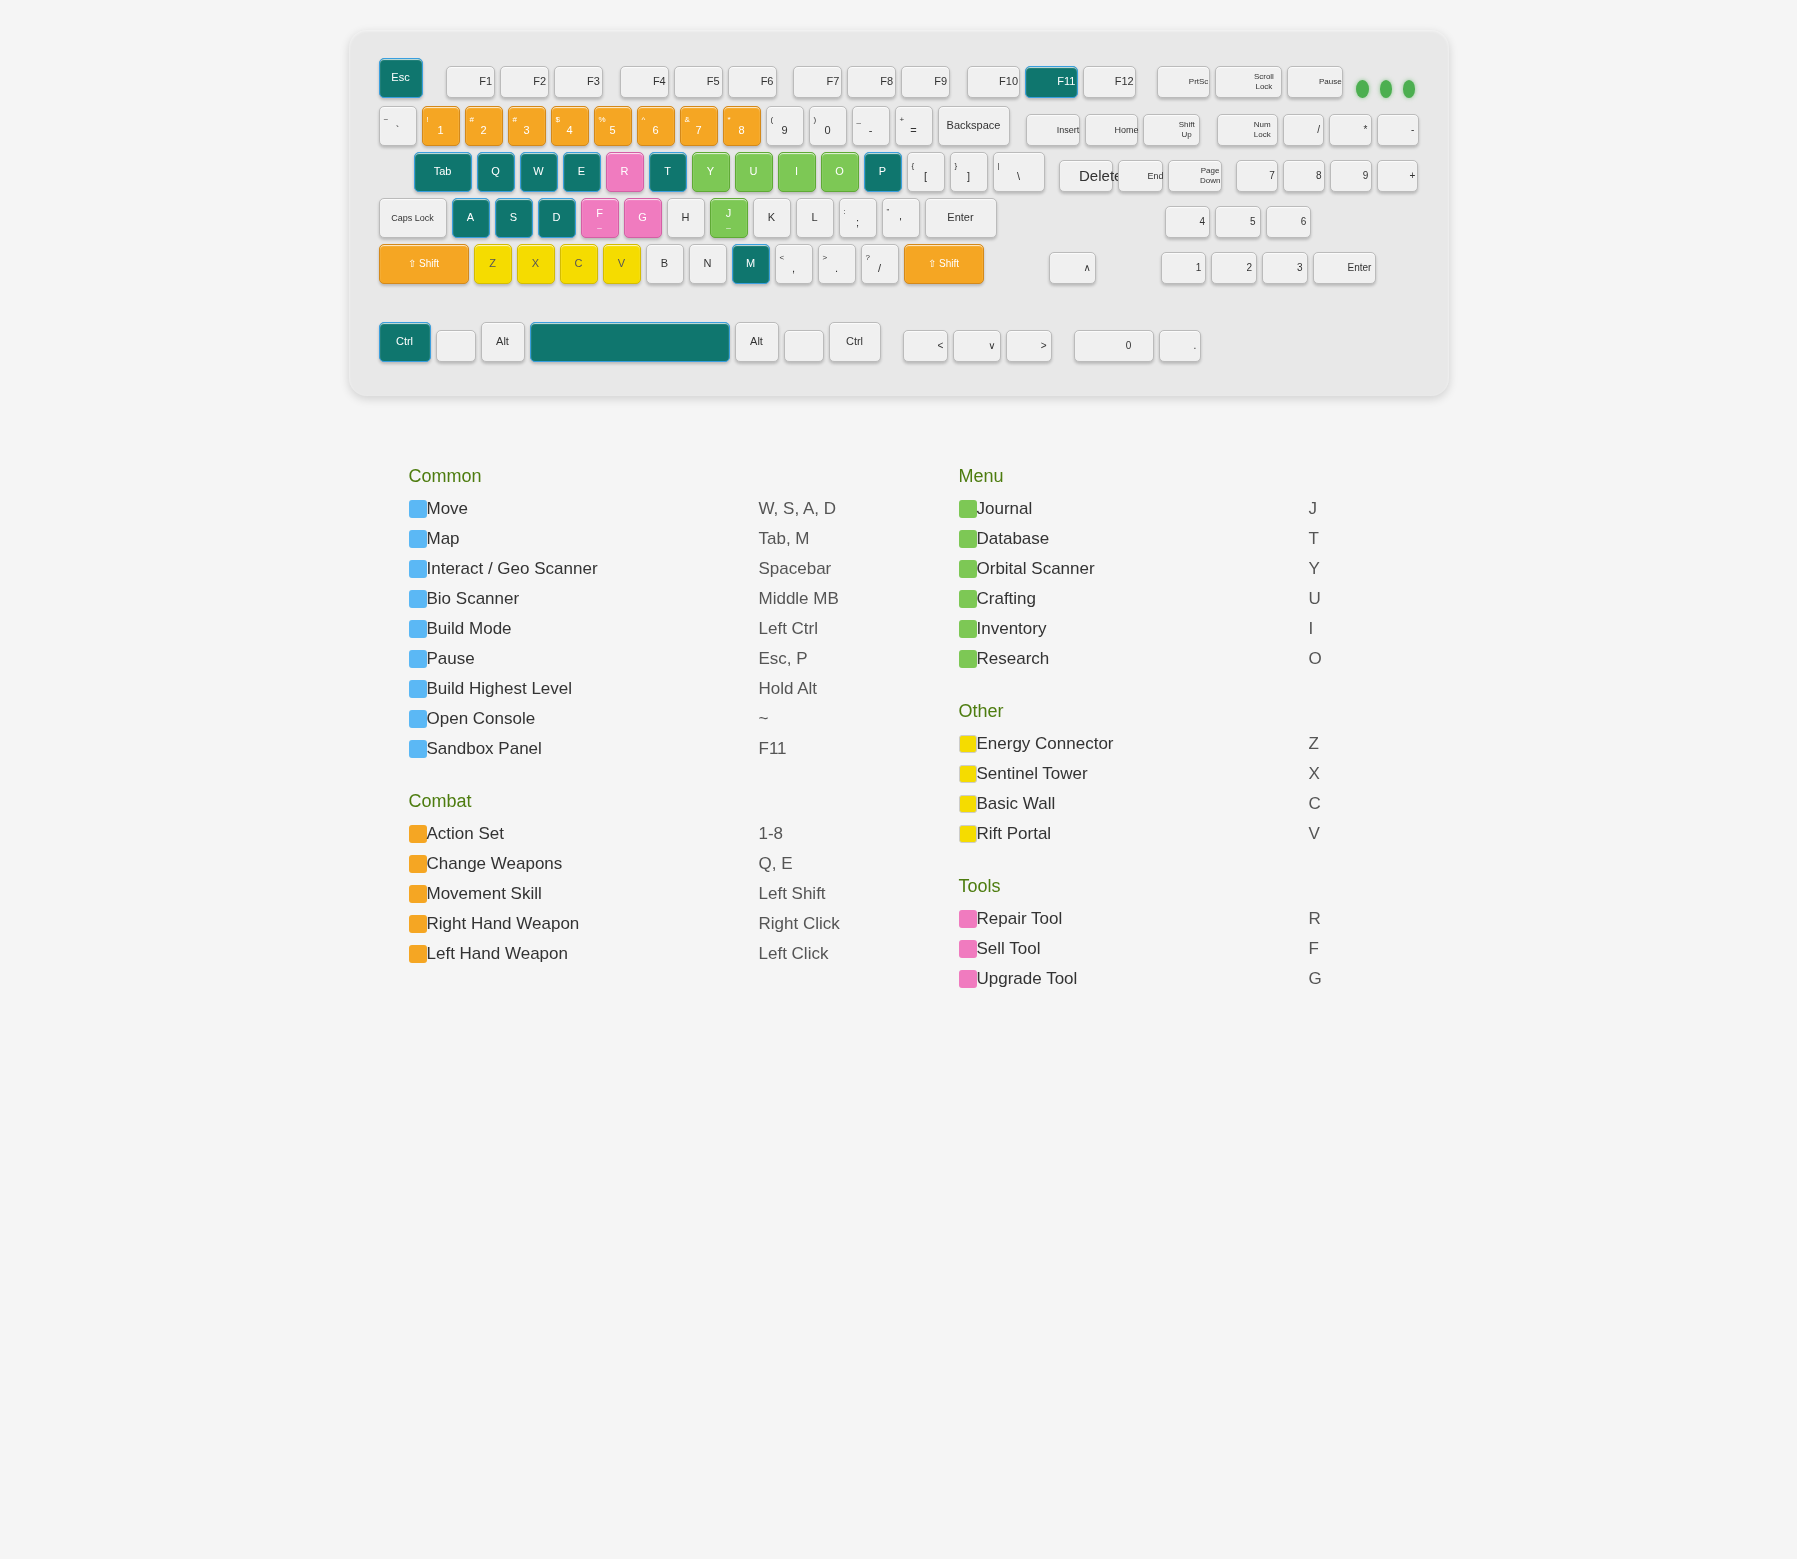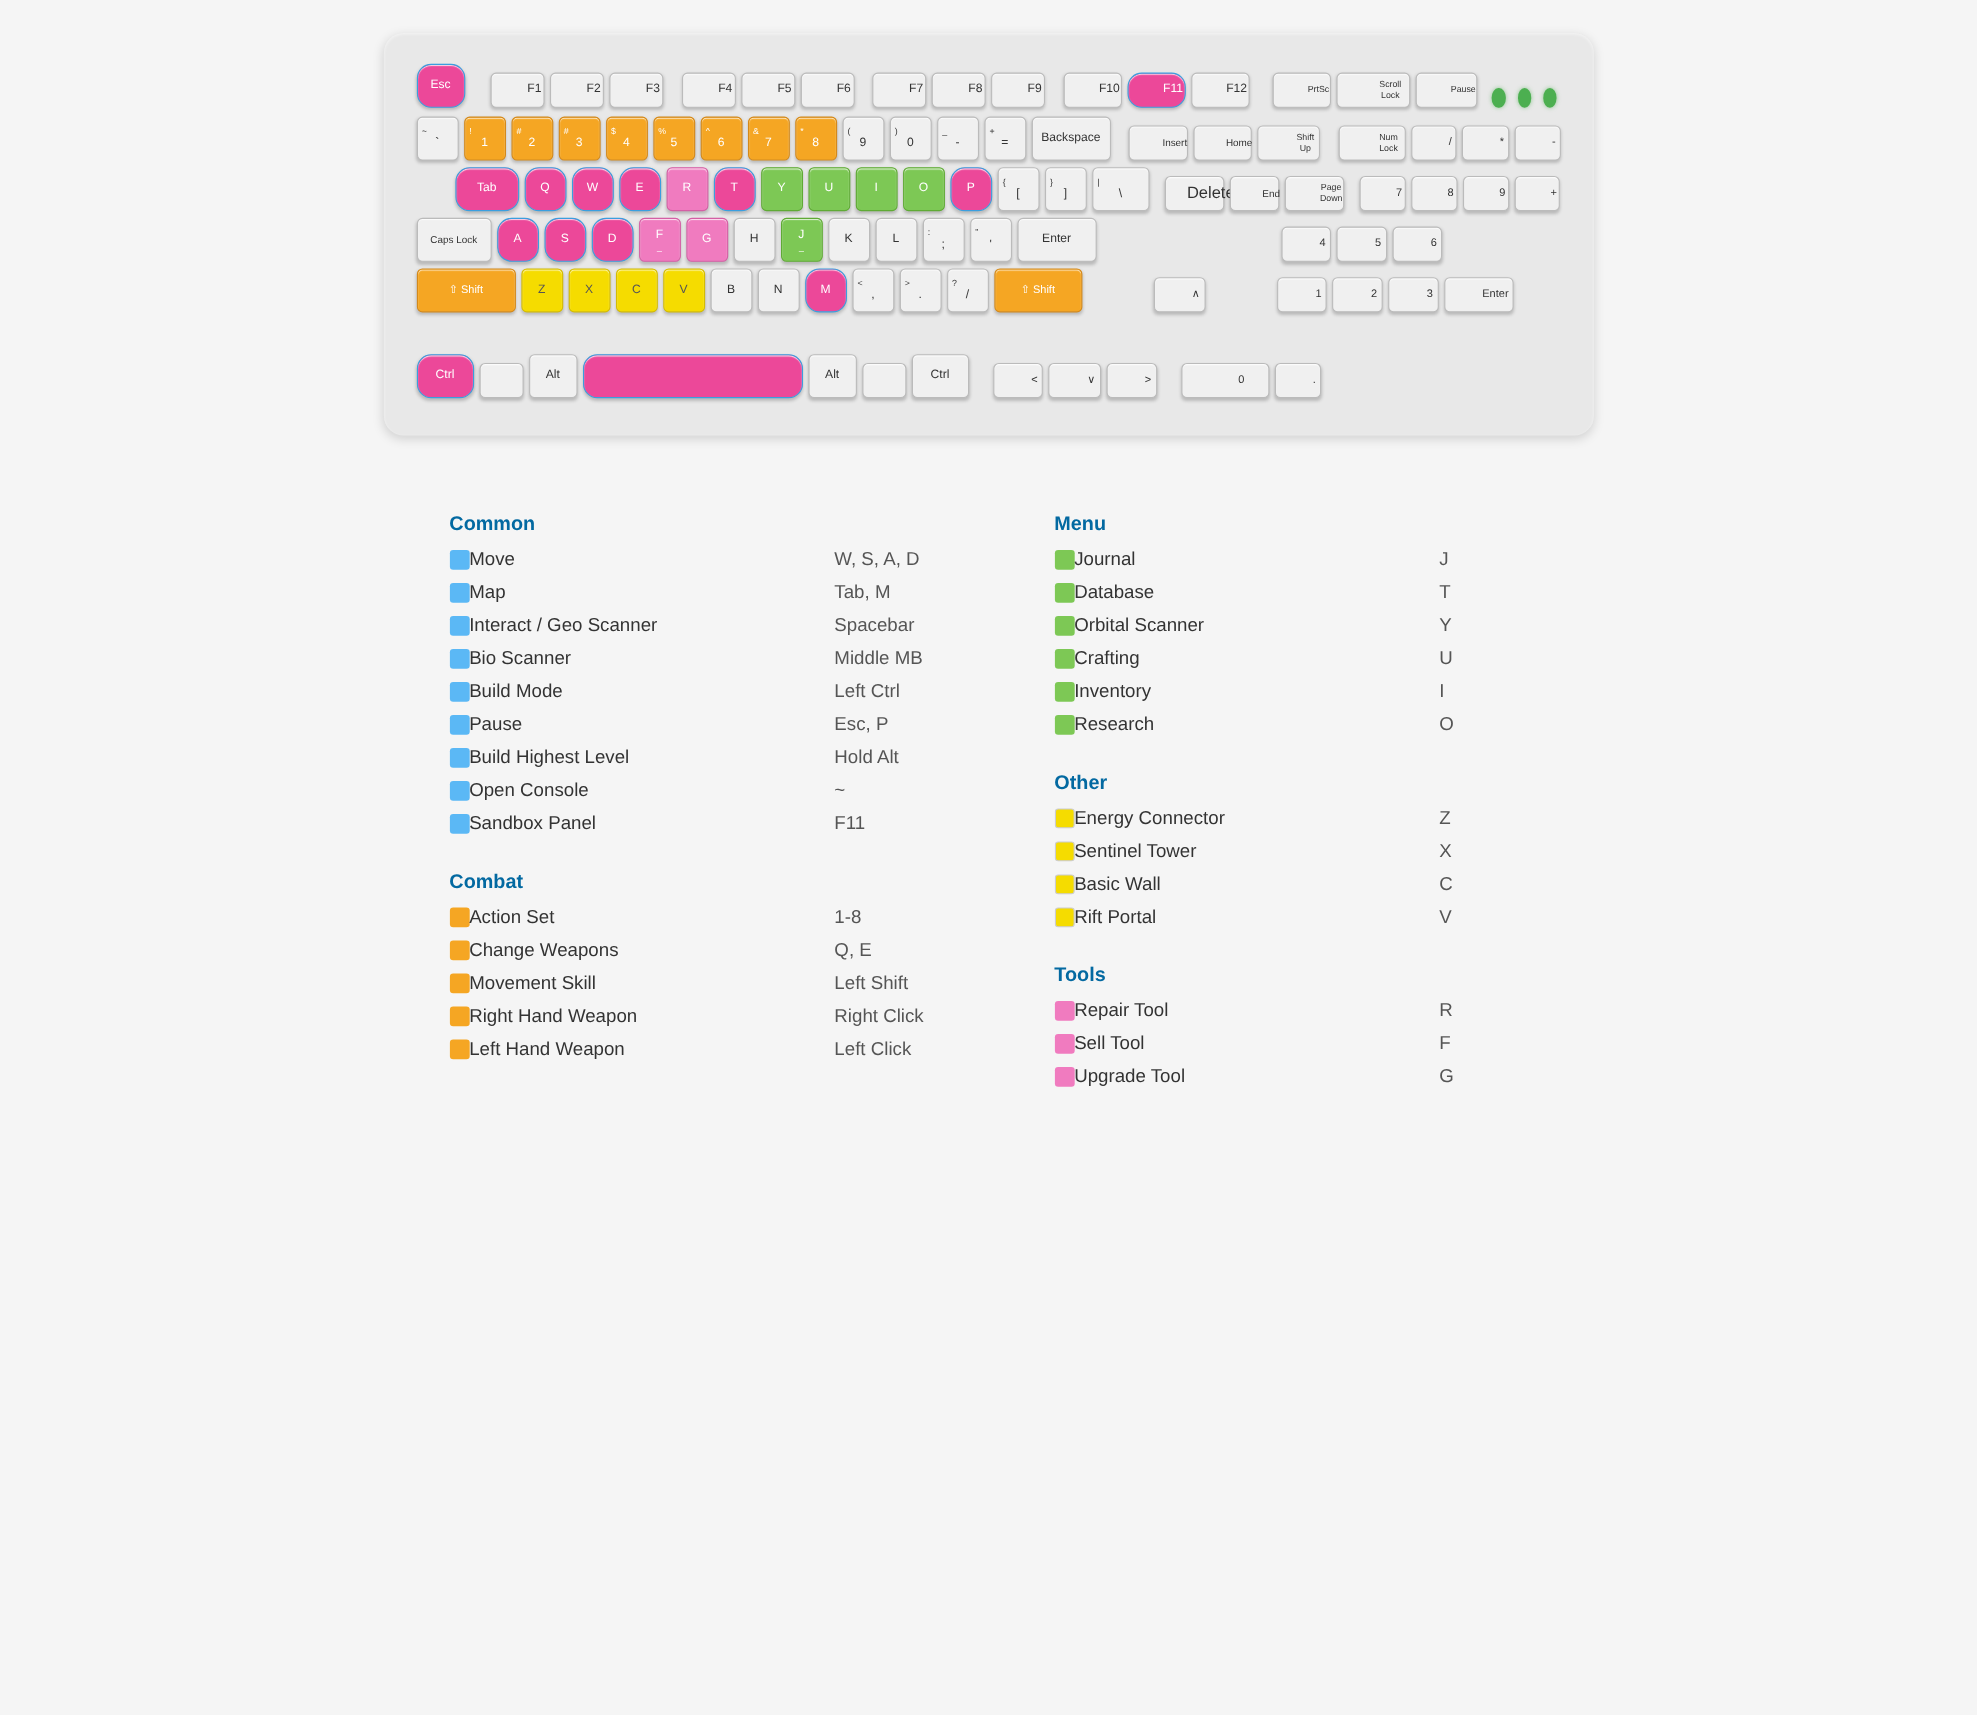--- a/index.html
+++ b/index.html
@@ -40,21 +40,21 @@
       font-size: 10px;
       color: #333;
       min-height: 40px;
       min-width: 38px;
       padding: 3px 4px;
       text-align: center;
       line-height: 1.2;
       position: relative;
     }
 
-    .key.blue { background: #ec4899; color: #fff; border-color: #3a9fdf; border-radius: 13px; }
+    .key.blue { background: #0f766e; color: #fff; border-color: #3a9fdf; }
     .key.orange { background: #f5a623; color: #fff; border-color: #d4891a; }
     .key.green { background: #7dc855; color: #fff; border-color: #5faa35; }
     .key.yellow { background: #f5dc00; color: #555; border-color: #d4bc00; }
     .key.pink { background: #f07bbf; color: #fff; border-color: #d45fa5; }
 
     .key .top-label { font-size: 8px; align-self: flex-start; }
     .key .main-label { font-size: 11px; font-weight: 500; }
 
     
     .key-esc { min-width: 44px; }
@@ -97,22 +97,22 @@
     }
     .legend-col:first-child { padding-left: 60px; }
     .legend-col:last-child { padding-right: 40px; }
 
     .legend-group {
       margin-bottom: 32px;
     }
 
     .legend-group-title {
       font-size: 18px;
-      font-weight: 700;
-      color: #0369a1;
+      font-weight: 400;
+      color: #4d7c0f;
       margin-bottom: 12px;
     }
 
     .legend-item {
       display: flex;
       align-items: center;
       margin-bottom: 10px;
       gap: 0;
     }
 

